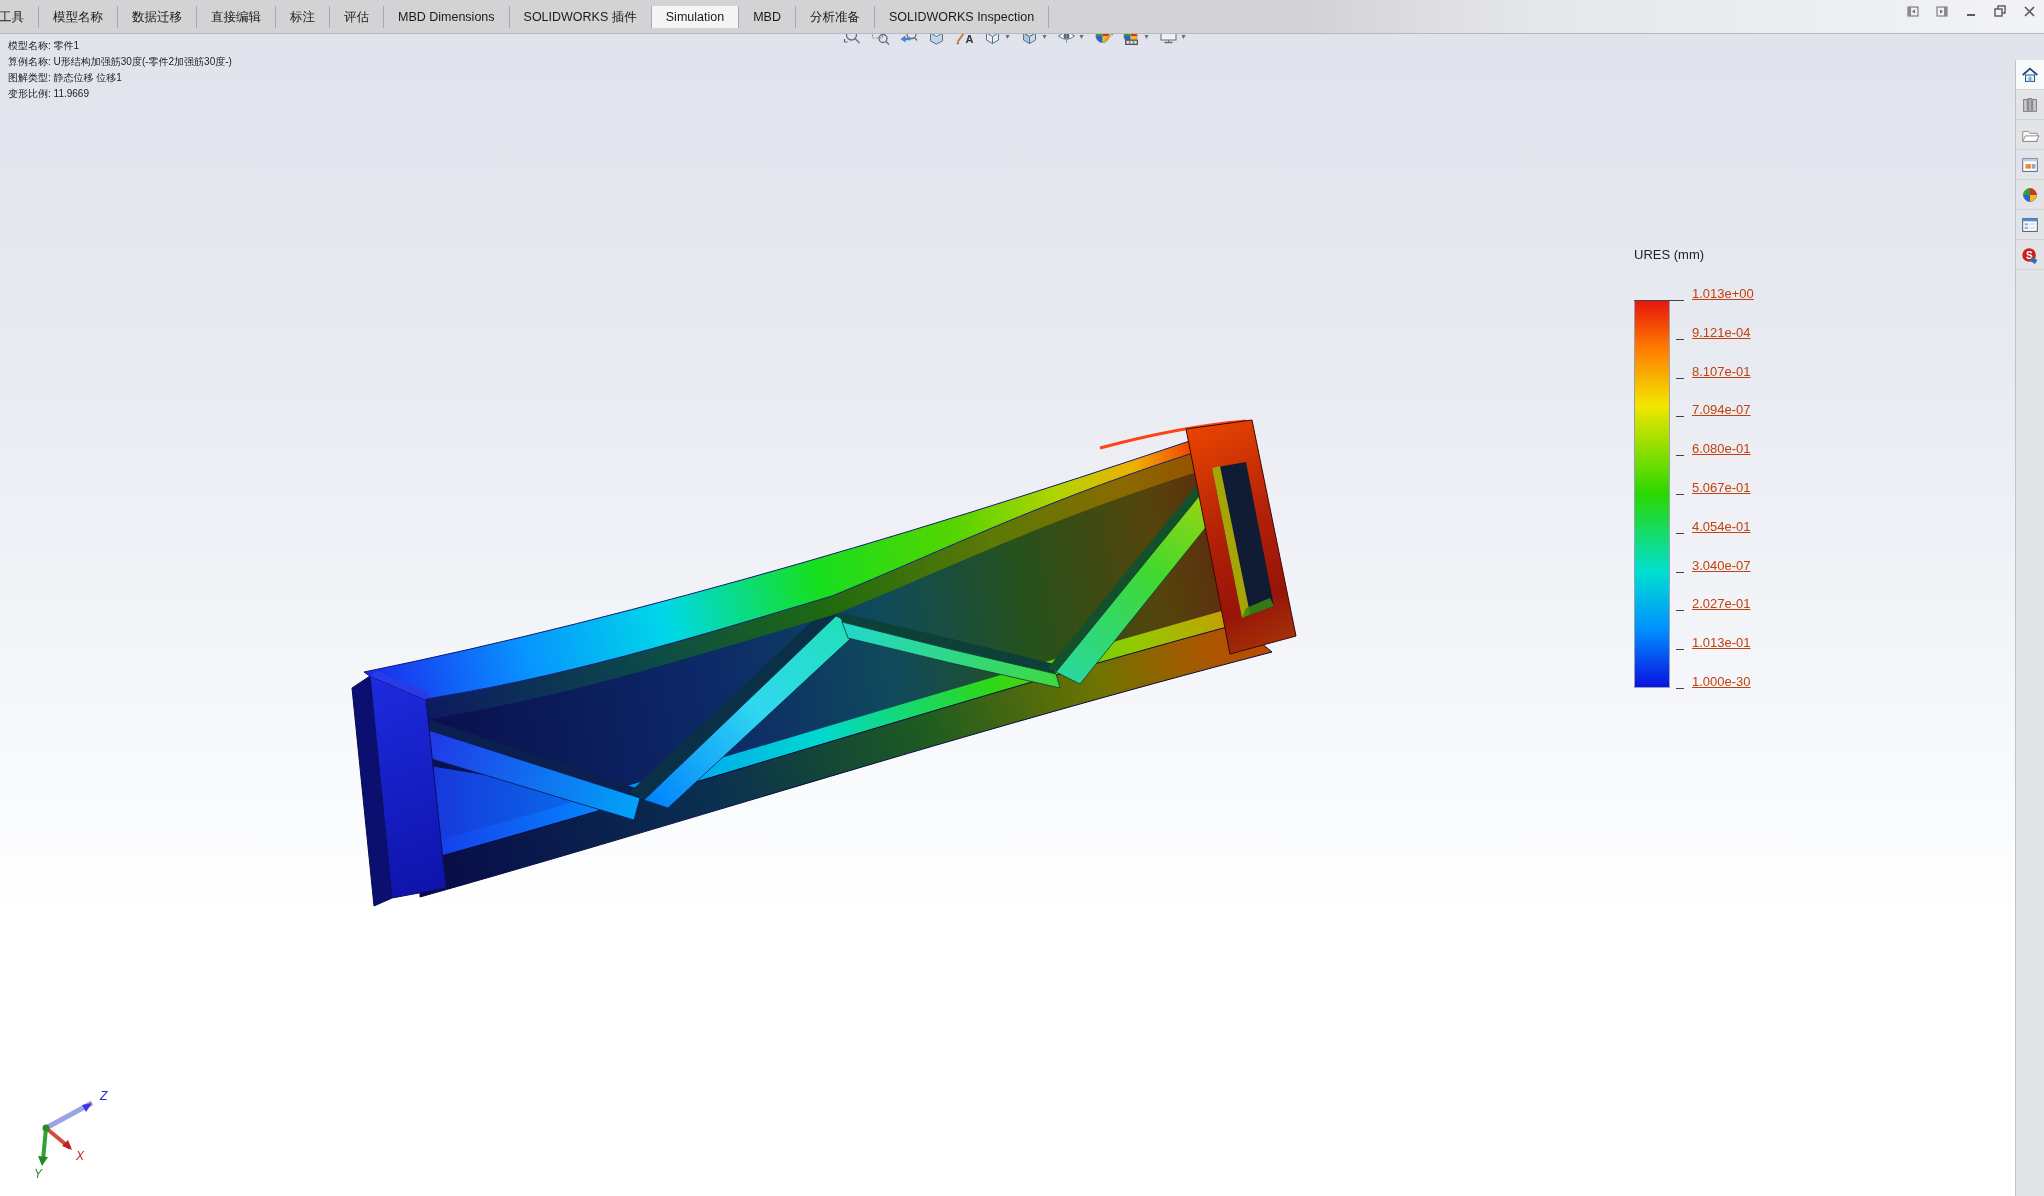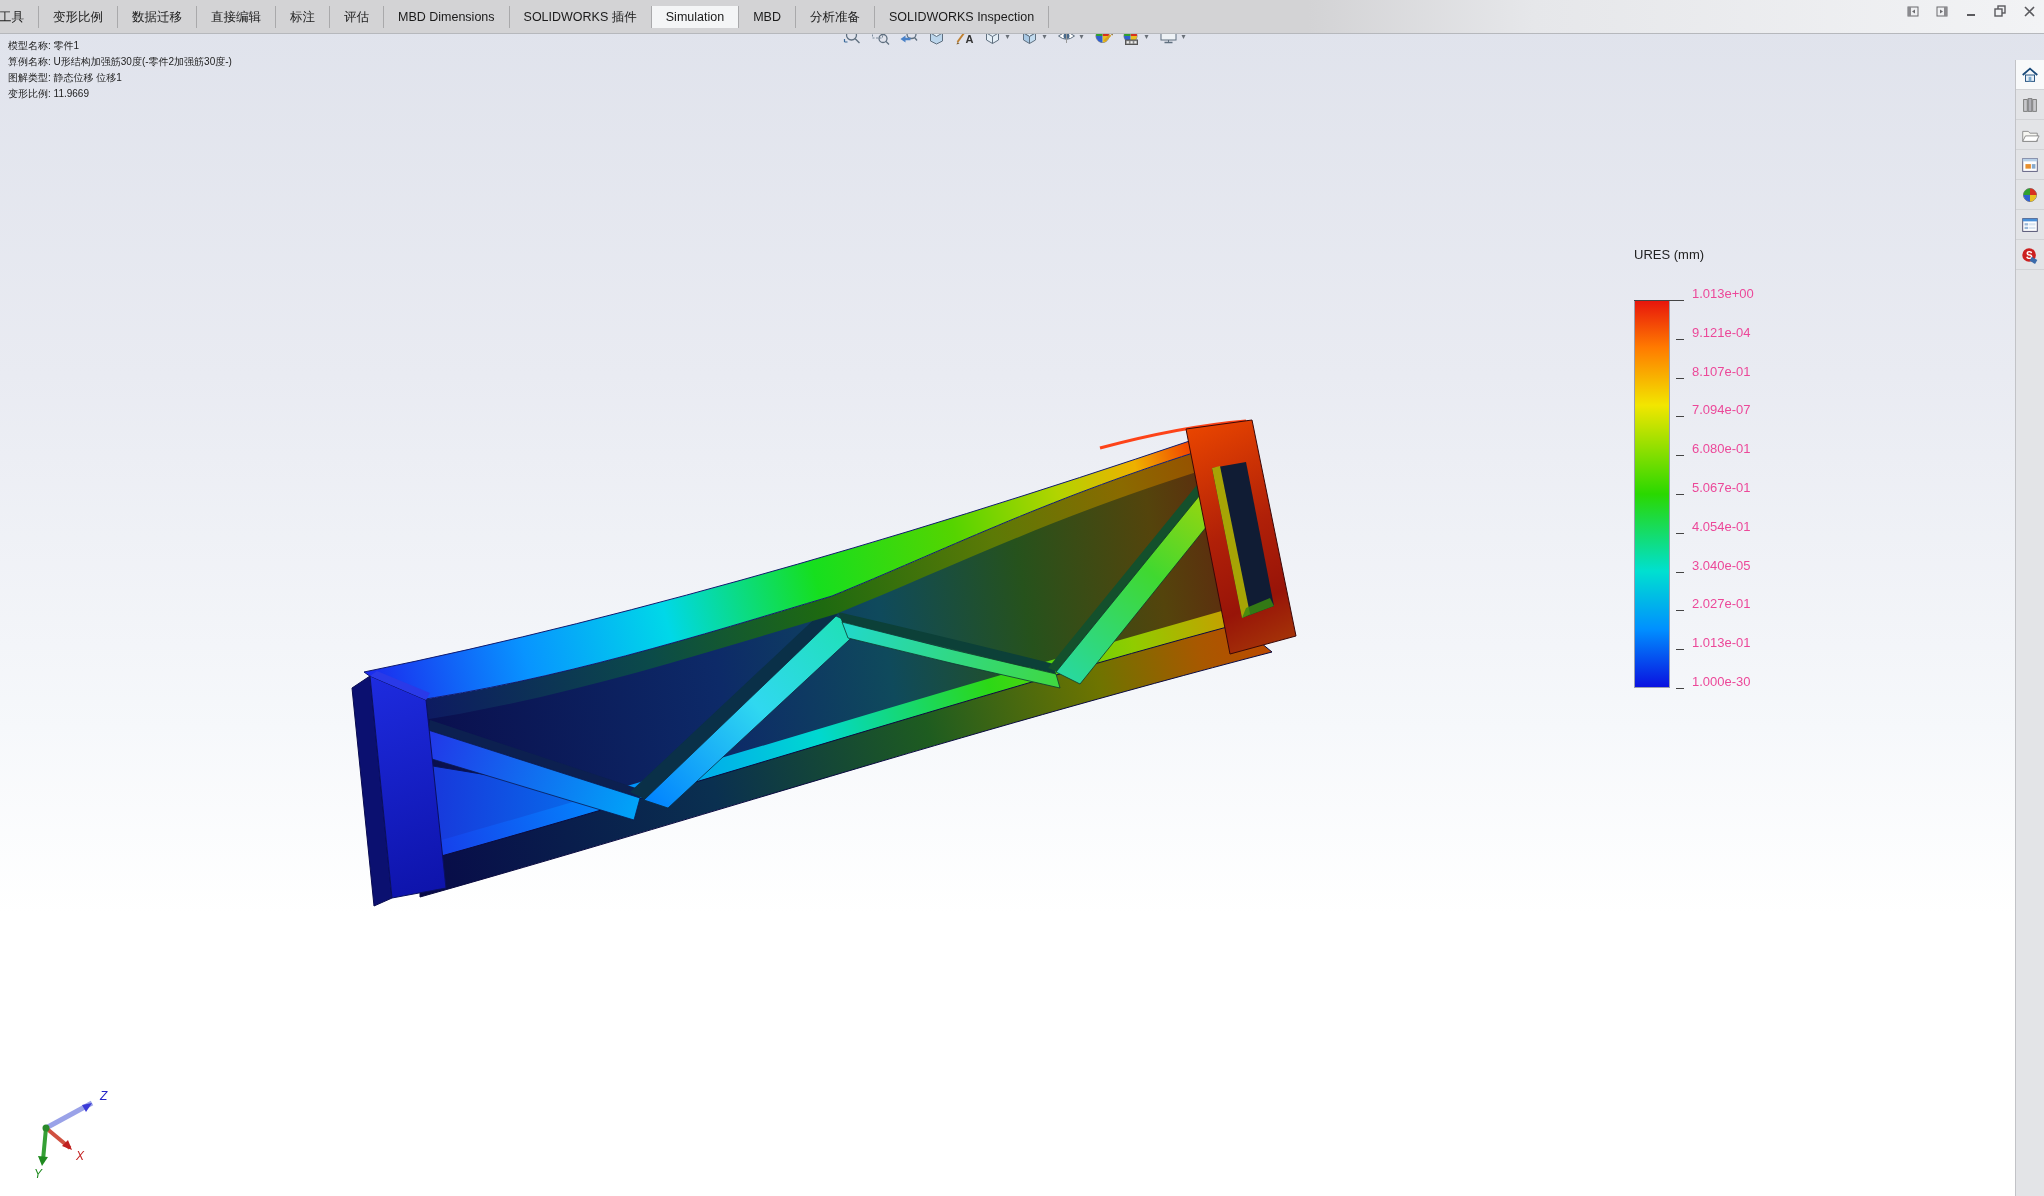--- a/index.html
+++ b/index.html
@@ -33,21 +33,21 @@
   .hud-btn { width:24px; height:22px; display:inline-flex; align-items:center; justify-content:center; border-radius:2px; }
   .hud-dd { font-size:8px; color:#6a7078; width:8px; margin-left:-3px; }
 
   
   .legend { position:absolute; left:1634px; top:247px; z-index:3; width:180px; }
   .legend-title { font-size:13px; color:#222; }
   .legend-body { position:relative; margin-top:38px; }
   .legend-bar { position:absolute; left:0; top:0; width:36px; height:388px; border:1px solid #9aa0b0; }
   .legend-tick { position:absolute; height:1px; background:#444; left:42px; width:8px; }
   .legend-tick.top { left:0; width:50px; }
-  .legend-val { position:absolute; left:58px; font-size:13px; color:#ec4899; white-space:nowrap; }
+  .legend-val { position:absolute; left:58px; font-size:13px; color:#c2410c; white-space:nowrap;text-decoration:underline; }
 
   
   .task-pane { position:absolute; right:0; top:60px; bottom:0; width:29px; z-index:5;
     background:#e3e4e7; border-left:1px solid #c2c3c7; }
   .tp-btn { width:28px; height:30px; display:flex; align-items:center; justify-content:center; border-bottom:1px solid #d2d3d6; }
   .tp-btn.active { background:#f8f9fa; }
 
   .triad { position:absolute; left:14px; top:1080px; z-index:3; }
 </style>
 </head>
@@ -163,21 +163,21 @@
   <path d="M1242,618 L1274,606 L1270,598 L1246,608 Z" fill="#3a8a10" opacity="0.85"></path>
 
   <path d="M352,688 L370,676 L392,898 L374,906 Z" fill="#0b1070" stroke="#080a50" stroke-width="1"></path>
   <path d="M370,676 L426,700 L446,888 L392,898 Z" fill="url(#gCap)" stroke="#0a1060" stroke-width="1"></path>
   <path d="M370,676 L426,700 L430,693 L377,671 Z" fill="#2a3ae8"></path>
 </svg>
 
 <div class="titlebar">
   <div class="tabs" id="tabs">
       <div class="tab">工具</div>
-      <div class="tab">变形比例</div>
+      <div class="tab">模型名称</div>
       <div class="tab">数据迁移</div>
       <div class="tab">直接编辑</div>
       <div class="tab">标注</div>
       <div class="tab">评估</div>
       <div class="tab">MBD Dimensions</div>
       <div class="tab">SOLIDWORKS 插件</div>
       <div class="tab active">Simulation</div>
       <div class="tab">MBD</div>
       <div class="tab">分析准备</div>
       <div class="tab">SOLIDWORKS Inspection</div>
@@ -330,21 +330,21 @@
       <div class="legend-val" style="top: 63.6px;">8.107e-01</div>
       <div class="legend-tick" style="top: 116.4px;"></div>
       <div class="legend-val" style="top: 102.4px;">7.094e-07</div>
       <div class="legend-tick" style="top: 155.2px;"></div>
       <div class="legend-val" style="top: 141.2px;">6.080e-01</div>
       <div class="legend-tick" style="top: 194px;"></div>
       <div class="legend-val" style="top: 180px;">5.067e-01</div>
       <div class="legend-tick" style="top: 232.8px;"></div>
       <div class="legend-val" style="top: 218.8px;">4.054e-01</div>
       <div class="legend-tick" style="top: 271.6px;"></div>
-      <div class="legend-val" style="top: 257.6px;">3.040e-05</div>
+      <div class="legend-val" style="top: 257.6px;">3.040e-07</div>
       <div class="legend-tick" style="top: 310.4px;"></div>
       <div class="legend-val" style="top: 296.4px;">2.027e-01</div>
       <div class="legend-tick" style="top: 349.2px;"></div>
       <div class="legend-val" style="top: 335.2px;">1.013e-01</div>
       <div class="legend-tick" style="top: 388px;"></div>
       <div class="legend-val" style="top: 374px;">1.000e-30</div>
     </div>
 </div>
 
 <svg class="triad" width="130" height="110" viewBox="0 0 130 110">

